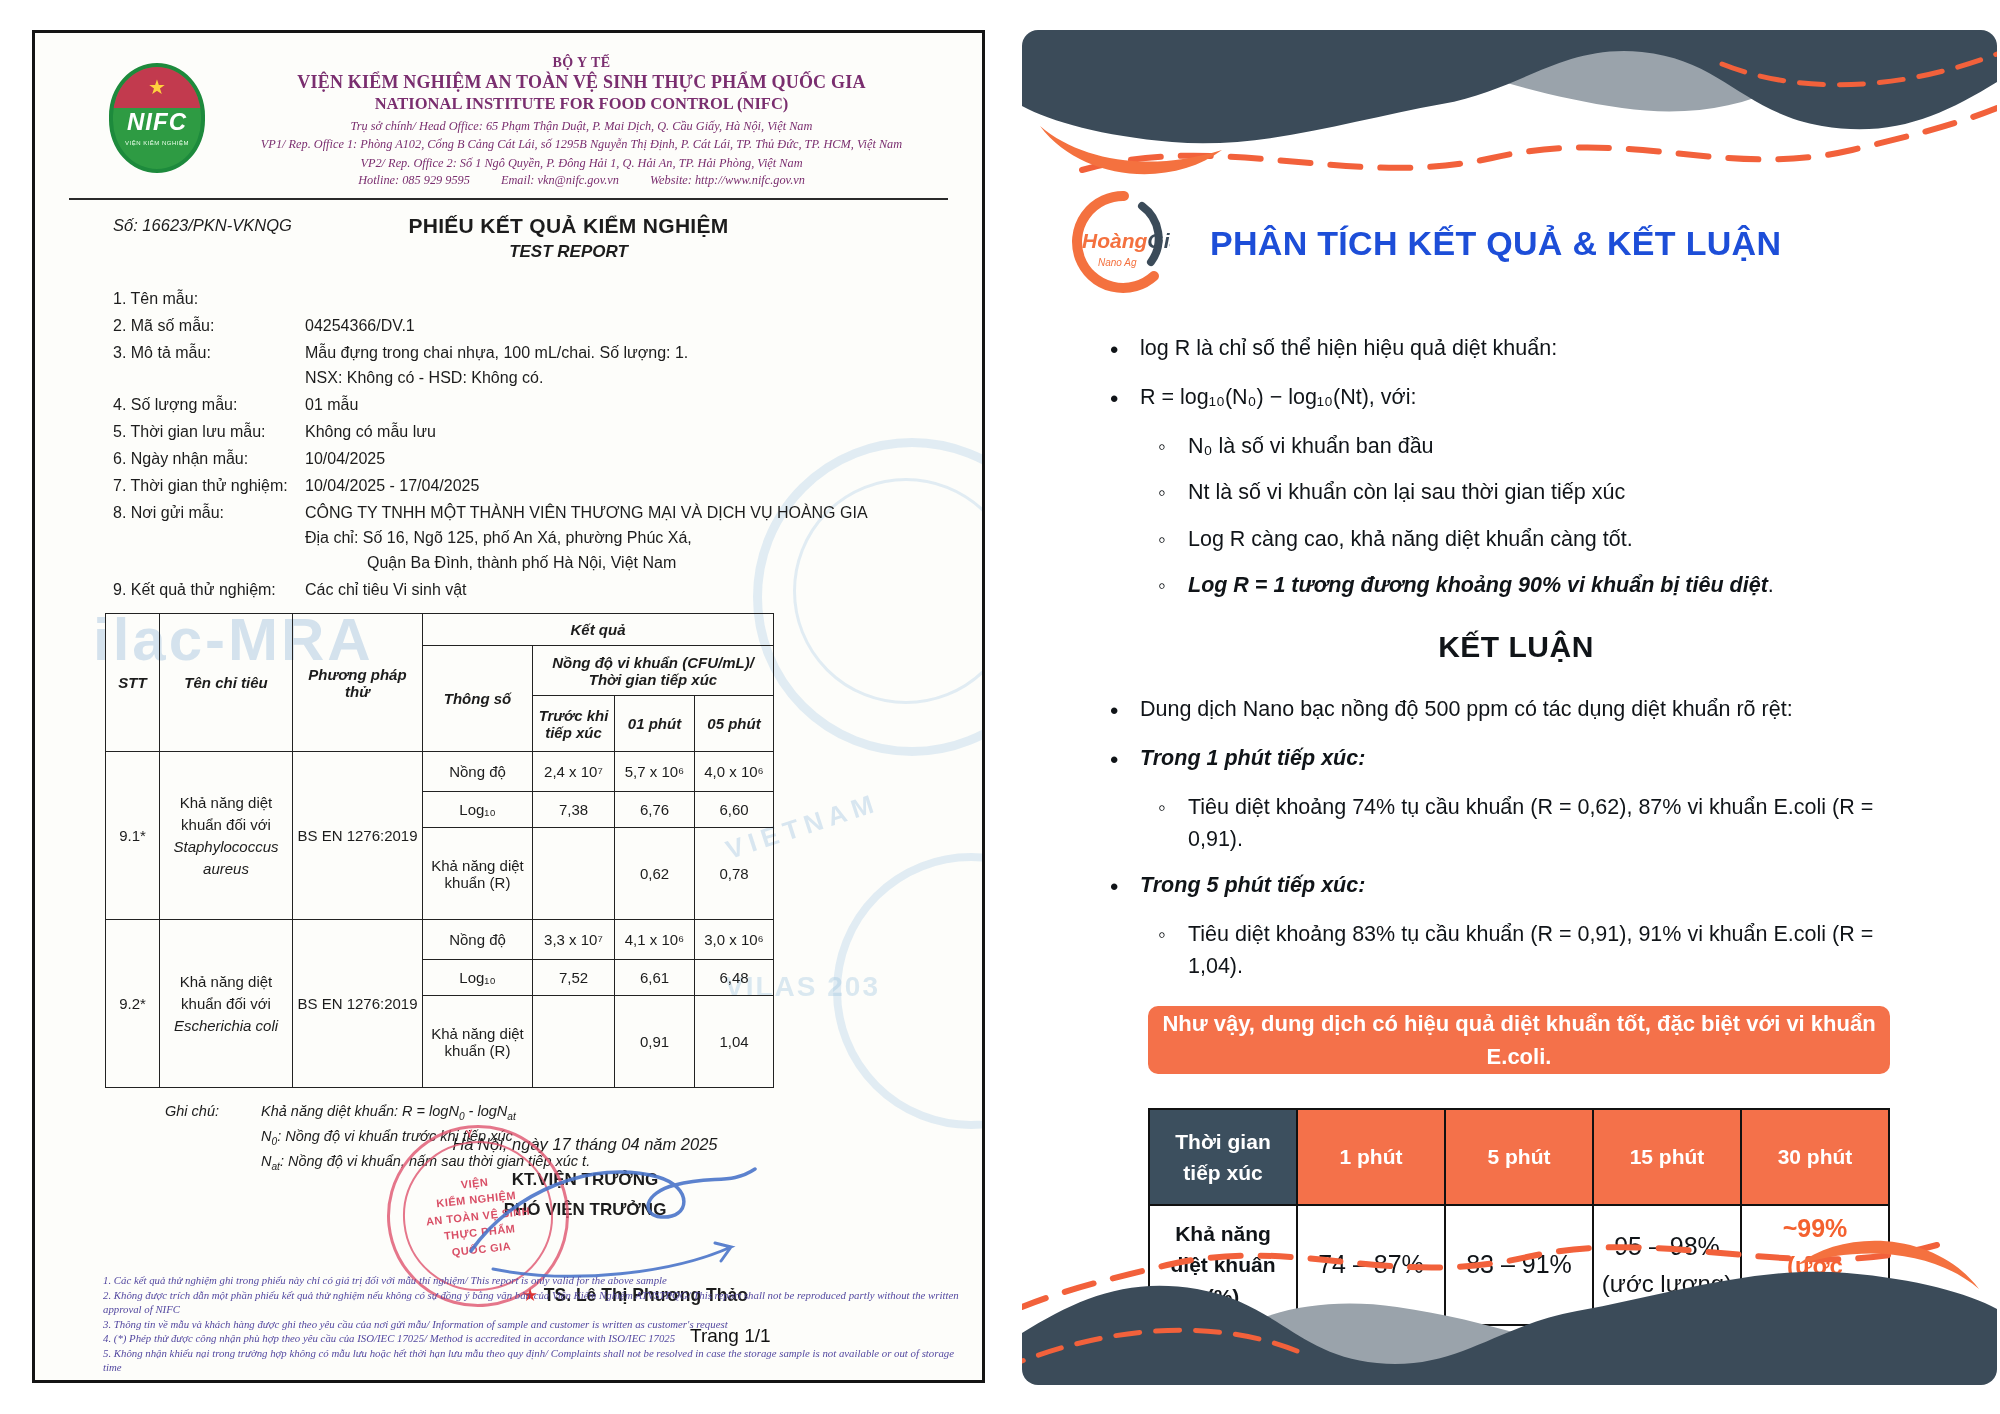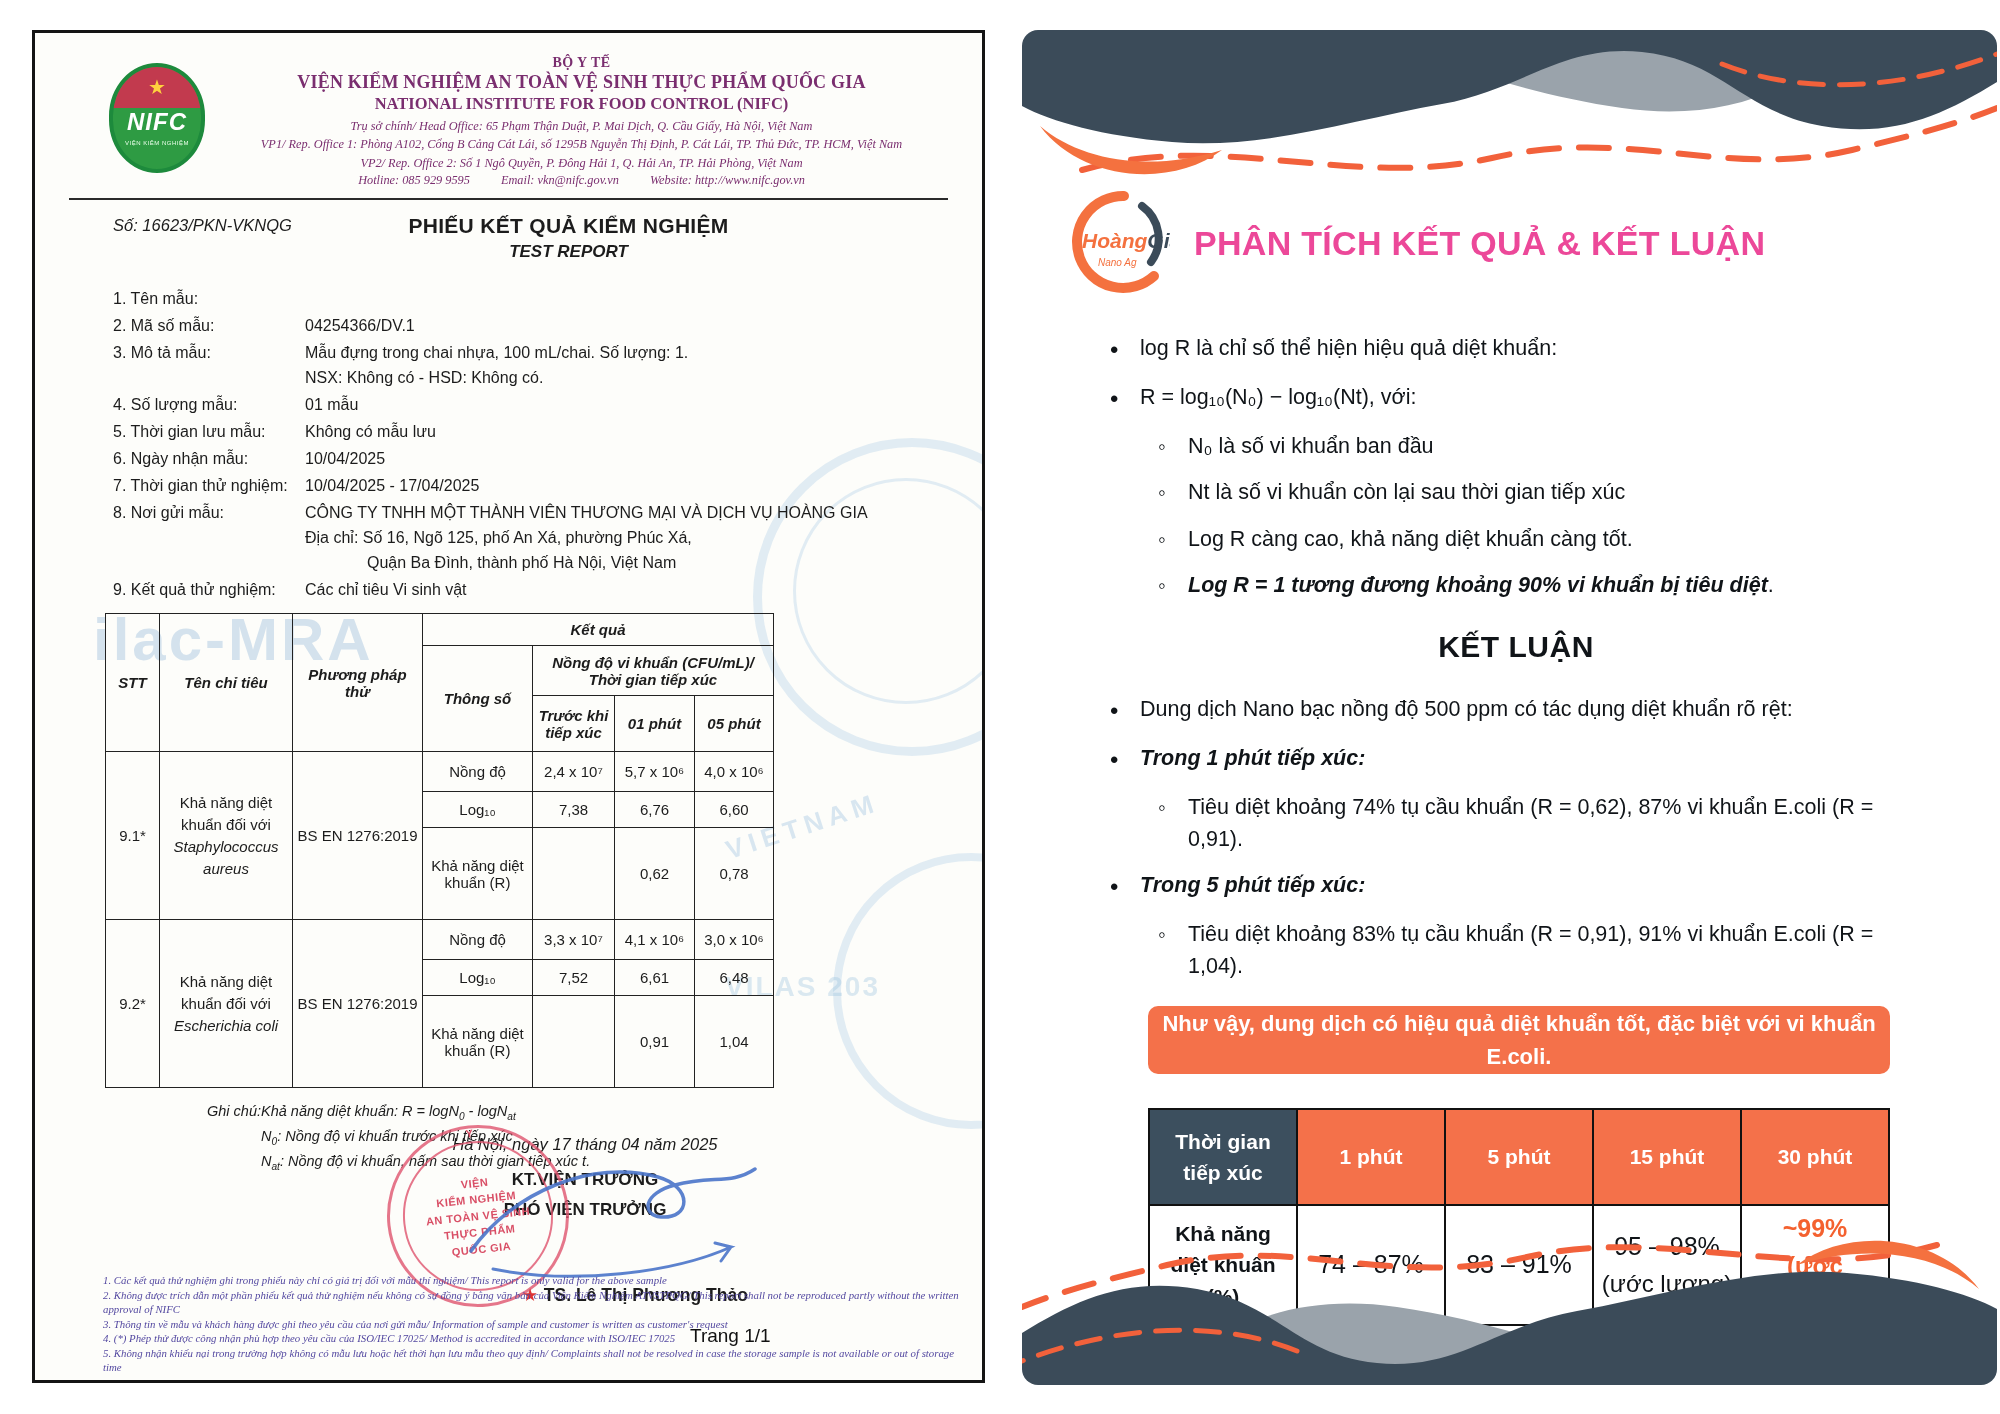--- a/index.html
+++ b/index.html
@@ -41,21 +41,21 @@
   table.res col.c4{width:110px}table.res col.c5{width:82px}table.res col.c6{width:80px}table.res col.c7{width:79px}
   table.res th,table.res td{border:1.6px solid #222;font-size:15px;padding:2px 4px;text-align:center;vertical-align:middle;}
   table.res th{font-style:italic;font-weight:bold;}
   .rh1{height:32px}.rh2{height:50px}.rh3{height:56px}
   .rb-s{height:40px}.rb-m{height:36px}.rb-l{height:92px}
   td.name-cell{text-align:left;padding-left:10px;line-height:1.45;}
   td.name-cell .species{font-style:italic;}
 
   .notes{margin:12px 0 0 96px;font-style:italic;font-size:14.5px;line-height:1.55;}
   .notes .nrow{display:flex;}
-  .notes .nlabel{width:96px;flex:0 0 auto;text-align:right;}
+  .notes .nlabel{width:96px;flex:0 0 auto;}
   sub{font-size:70%;}
 
   .sign-date{position:absolute;left:330px;top:1102px;width:440px;text-align:center;font-style:italic;font-size:16.5px;}
   .sign-titles{position:absolute;left:330px;top:1132px;width:440px;text-align:center;font-weight:bold;font-size:17px;line-height:1.75;}
   .stamp{position:absolute;left:352px;top:1092px;width:176px;height:176px;border:3px solid rgba(222,84,110,.8);border-radius:50%;transform:rotate(-6deg);}
   .stamp .inner{position:absolute;left:13px;top:13px;right:13px;bottom:13px;border:2px solid rgba(222,84,110,.8);border-radius:50%;display:flex;flex-direction:column;justify-content:center;text-align:center;color:#d94f66;font-weight:bold;font-size:11px;line-height:1.5;letter-spacing:.5px;}
   .stamp .ring-y{position:absolute;top:-1px;left:50%;transform:translateX(-50%);color:#d94f66;font-size:11px;font-weight:bold;}
   .sig-svg{position:absolute;left:428px;top:1118px;}
   .signer{position:absolute;left:420px;top:1252px;width:360px;text-align:center;font-weight:bold;font-size:17.5px;}
   .signer .star{color:#d33;margin-right:6px;}
@@ -73,21 +73,21 @@
   .wm-vilas{left:690px;top:938px;font-size:28px;font-weight:bold;color:rgba(140,185,220,.3);letter-spacing:2px;}
 
   
   .panel{position:absolute;left:1022px;top:30px;width:975px;height:1355px;background:#ffffff;border-radius:16px;overflow:hidden;}
   .wave{position:absolute;left:0;width:100%;height:170px;}
   .wave.top{top:0;}
   .wave.bottom{bottom:0;transform:rotate(180deg);}
 
   .panel-header{position:absolute;left:36px;top:148px;right:30px;height:130px;display:flex;align-items:center;}
   .hg-logo{width:112px;height:106px;position:relative;flex:0 0 auto;}
-  .panel-title{font-size:34px;font-weight:800;color:#ec4899;letter-spacing:.3px;margin-left:24px;}
+  .panel-title{font-size:34px;font-weight:800;color:#1d4ed8;letter-spacing:.3px;margin-left:40px;}
 
   .panel-content{position:absolute;left:88px;top:302px;width:812px;font-size:21.5px;line-height:1.5;color:#101418;}
   .brow{display:flex;margin-bottom:13px;}
   .brow .mark{width:30px;flex:0 0 auto;}
   .brow .mark.filled::before{content:"•";font-size:24px;}
   .brow .mark.open::before{content:"◦";font-size:22px;}
   .brow.sub{margin-left:48px;margin-bottom:13px;}
   .bolditalic{font-weight:bold;font-style:italic;}
   .concl-head{text-align:center;font-size:30px;font-weight:800;margin:22px 0 24px 0;letter-spacing:.5px;}
 

